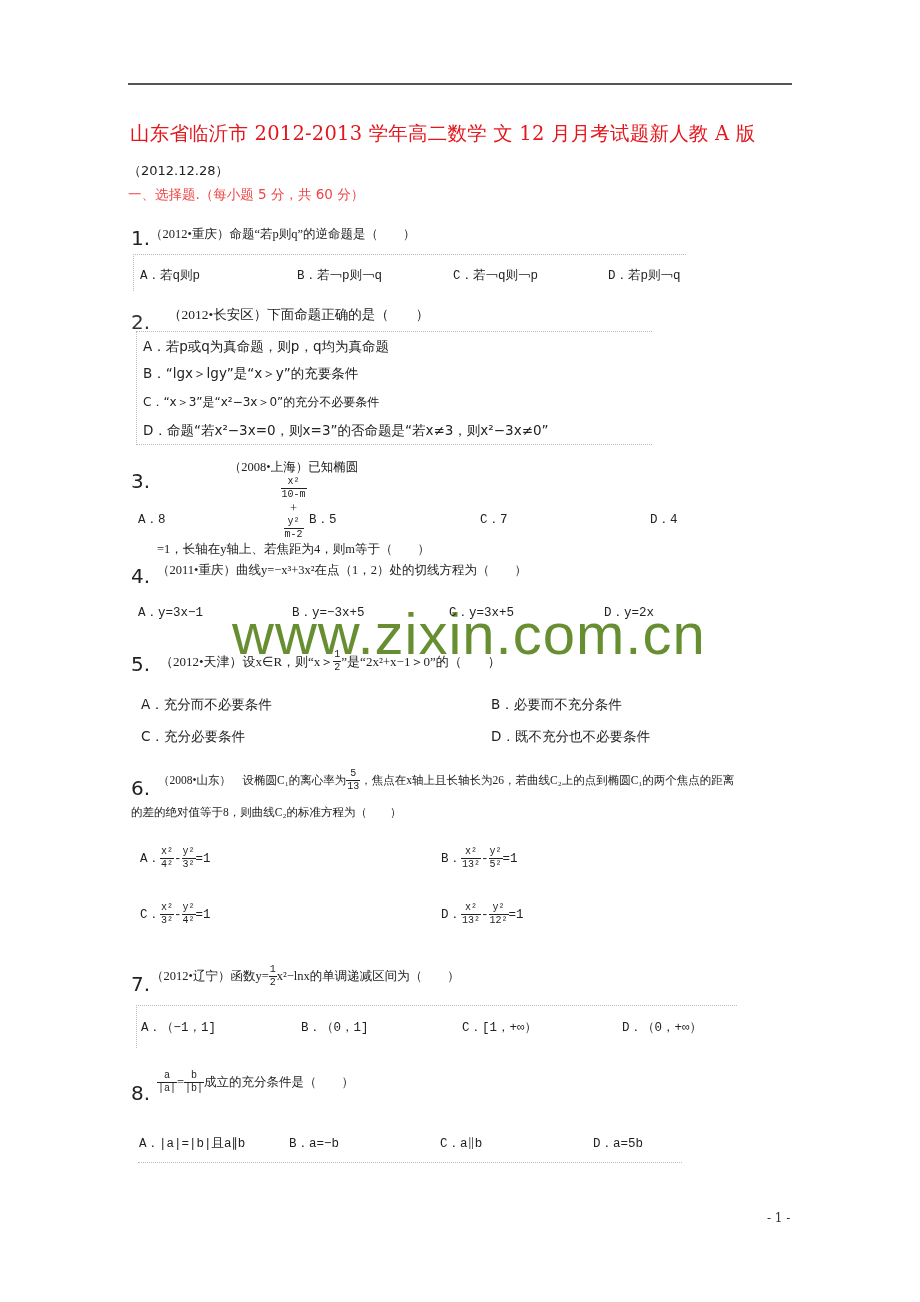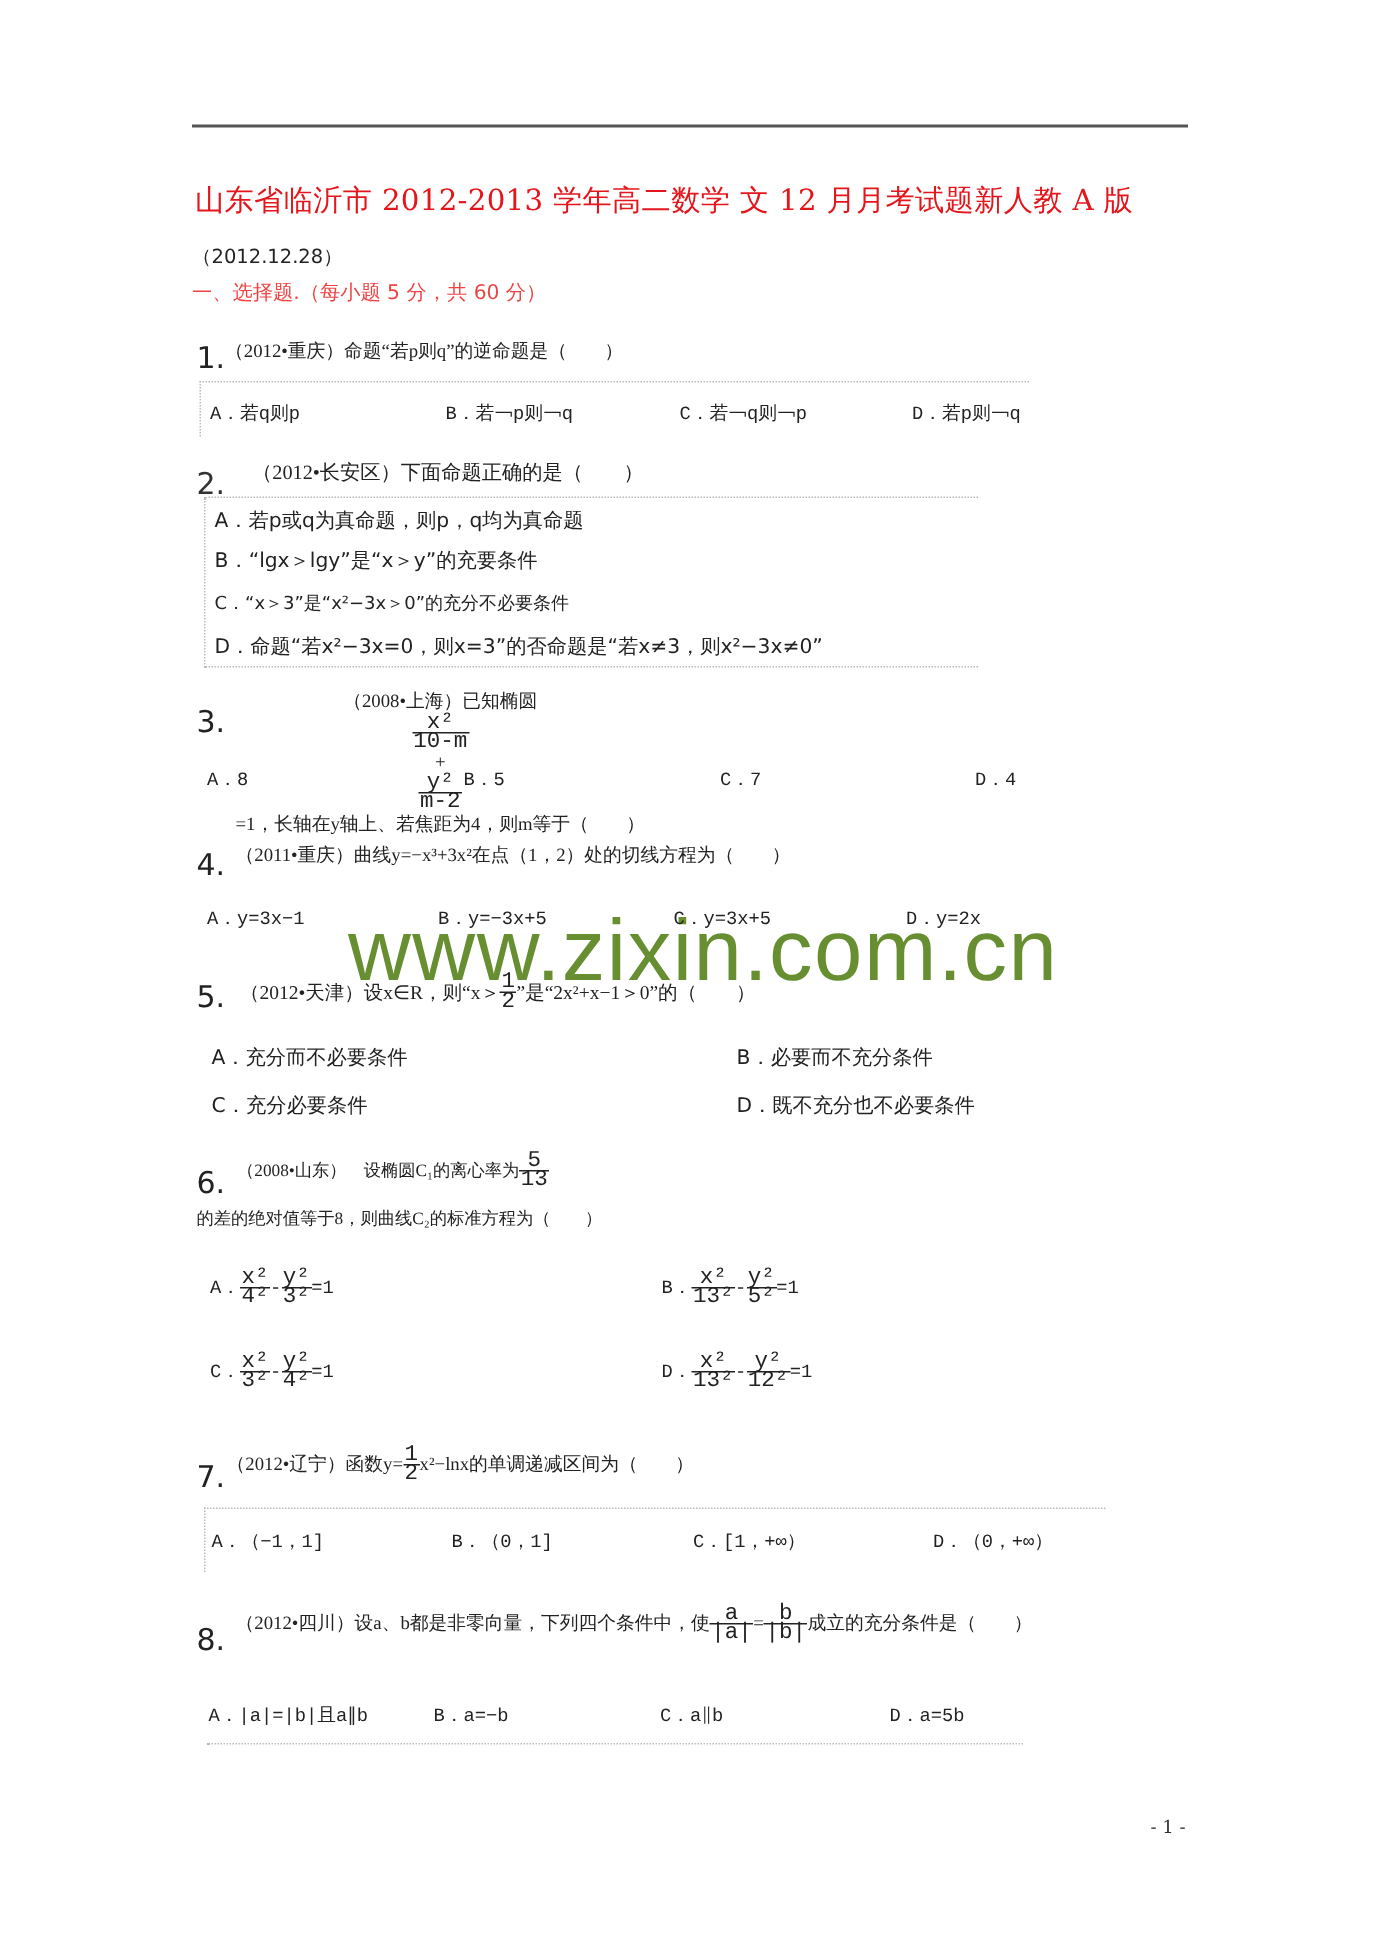--- a/index.html
+++ b/index.html
@@ -10,21 +10,21 @@
   .title { left:130px; top:120px; font-family:"DejaVu Serif", serif; font-size:19.5px;
            color:#e4161c; letter-spacing:0.2px; white-space:nowrap; }
   .date { left:128px; top:162px; font-size:13px; color:#222; }
   .section { left:128px; top:186px; font-size:13.5px; color:#ef4444; }
   .qnum { font-size:20px; color:#222; font-family:"DejaVu Sans", sans-serif; }
   .qtext { font-size:13px; color:#222; font-family:"Liberation Serif", serif; white-space:nowrap; }
   .opt { font-size:12.5px; color:#222; font-family:"Liberation Mono", monospace; white-space:nowrap; position:absolute; }
   .optcn { font-size:13.5px; color:#222; font-family:"DejaVu Sans", sans-serif; white-space:nowrap; position:absolute; }
   .box { position:absolute; border:1px dotted #bbb; border-right:none; border-bottom:none; }
   .boxb { position:absolute; border-top:1px dotted #bbb; border-bottom:1px dotted #bbb; border-left:1px dotted #bbb; }
-  .frac { display:inline-block; vertical-align:middle; text-align:center; font-size:15px; line-height:12px; font-family:"Liberation Mono", monospace; }
+  .frac { display:inline-block; vertical-align:middle; text-align:center; font-size:10px; line-height:12px; font-family:"Liberation Mono", monospace; }
   .frac .n { display:block; border-bottom:1px solid #222; padding:0 1px; }
   .frac .d { display:block; padding:0 1px; }
   .watermark { left:232px; top:600px; font-size:58px; color:#4d7c0f; font-family:"Liberation Sans", sans-serif;
                letter-spacing:1px; opacity:0.85; }
   .pagenum { left:767px; top:1211px; font-size:12px; color:#333; font-family:"DejaVu Serif", serif; }
 </style>
 </head>
 <body>
 
 <div class="abs rule"></div>
@@ -101,20 +101,21 @@
 </div>
 
 <div>
   <span class="abs qnum" style="left:131px;top:776px;">6.</span>
   <div class="abs qtext" style="left:158px;top:768px;display:flex;align-items:center;font-size:11.5px;">
     <span>（2008•山东）　设椭圆C₁的离心率为</span>
     <span class="frac">
         <span class="n">5</span>
         <span class="d">13</span>
       </span>
+    <span>，焦点在x轴上且长轴长为26，若曲线C₂上的点到椭圆C₁的两个焦点的距离</span>
   </div>
   <span class="abs qtext" style="left:131px;top:805px;font-size:11.5px;">的差的绝对值等于8，则曲线C₂的标准方程为（　　）</span>
 
   <div class="abs opt" style="left:140px;top:846px;display:flex;align-items:center;">
     <span>A．</span>
     <span class="frac">
         <span class="n">x²</span>
         <span class="d">4²</span>
       </span>-<span class="frac">
         <span class="n">y²</span>
@@ -166,21 +167,20 @@
   <div class="box" style="left:136px;top:1005px;width:600px;height:42px;"></div>
   <span class="opt" style="left:141px;top:1019px;">A．（−1，1]</span>
   <span class="opt" style="left:301px;top:1019px;">B．（0，1]</span>
   <span class="opt" style="left:462px;top:1019px;">C．[1，+∞）</span>
   <span class="opt" style="left:622px;top:1019px;">D．（0，+∞）</span>
 </div>
 
 <div>
   <span class="abs qnum" style="left:131px;top:1081px;">8.</span>
   <div class="abs qtext" style="left:157px;top:1070px;display:flex;align-items:center;font-size:12.5px;">
-    <span>（2012•四川）设a、b都是非零向量，下列四个条件中，使</span>
     <span class="frac">
         <span class="n">a</span>
         <span class="d">|a|</span>
       </span>
     <span>=</span>
     <span class="frac">
         <span class="n">b</span>
         <span class="d">|b|</span>
       </span>
     <span>成立的充分条件是（　　）</span>

